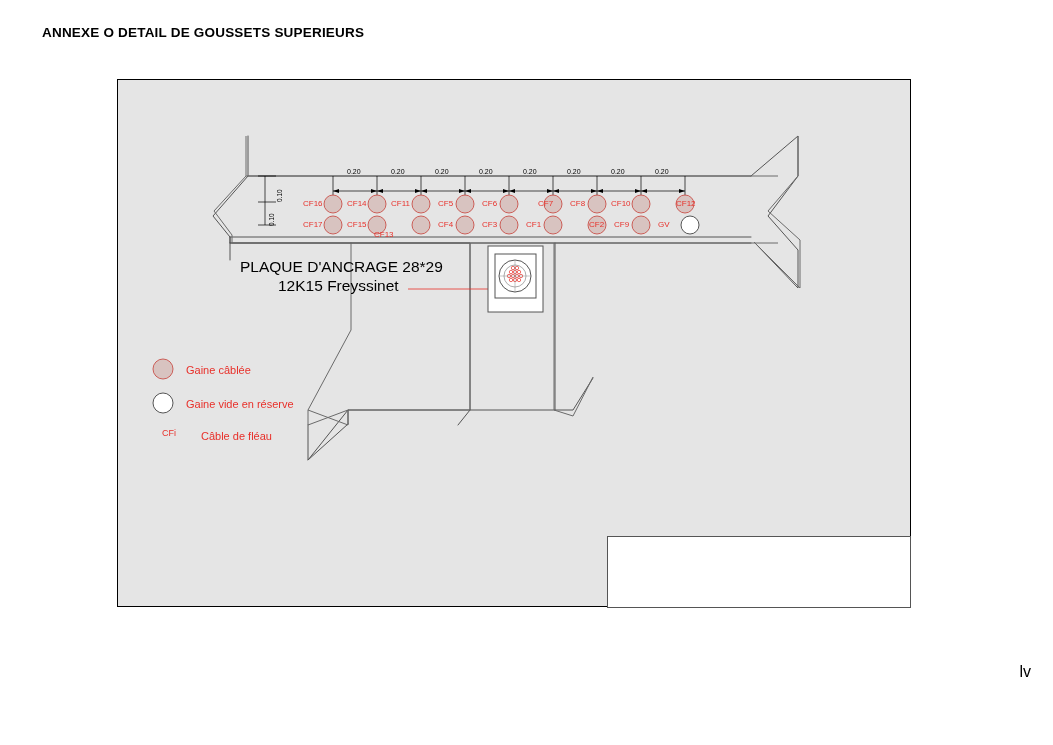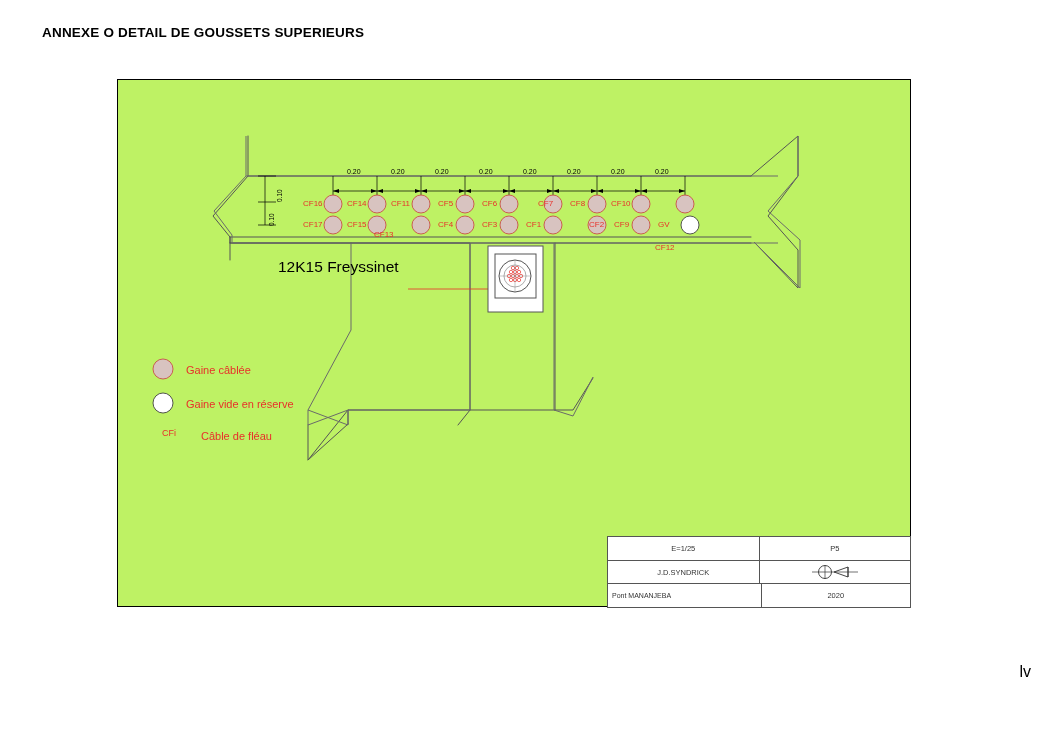--- a/index.html
+++ b/index.html
@@ -27,21 +27,21 @@
   }
 
   #drawing-frame {
     position: absolute;
     left: 117px;
     top: 79px;
     width: 794px;
     height: 528px;
     border: 1px solid #000;
     box-sizing: border-box;
-    background: #bef264;
+    background: #e5e5e5;
   }
 
   #svg-drawing {
     position: absolute;
     left: 0;
     top: 0;
   }
 
   .lbl {
     position: absolute;
@@ -305,61 +305,40 @@
   <div class="dim-v" style="left:150px; top:146px;">0.10</div>
 
   <div class="lbl" style="left:185px; top:119px;">CF16</div>
   <div class="lbl" style="left:229px; top:119px;">CF14</div>
   <div class="lbl" style="left:273px; top:119px;">CF11</div>
   <div class="lbl" style="left:320px; top:119px;">CF5</div>
   <div class="lbl" style="left:364px; top:119px;">CF6</div>
   <div class="lbl" style="left:408px; top:119px;margin-left:12px;">CF7</div>
   <div class="lbl" style="left:452px; top:119px;">CF8</div>
   <div class="lbl" style="left:493px; top:119px;">CF10</div>
-  <div class="lbl" style="left:537px; top:119px;margin-top:44px;">CF12</div>
+  <div class="lbl" style="left:558px; top:119px;">CF12</div>
 
   <div class="lbl" style="left:185px; top:140px;">CF17</div>
   <div class="lbl" style="left:229px; top:140px;">CF15</div>
   <div class="lbl" style="left:256px; top:140px;margin-top:10px;">CF13</div>
   <div class="lbl" style="left:320px; top:140px;">CF4</div>
   <div class="lbl" style="left:364px; top:140px;">CF3</div>
   <div class="lbl" style="left:408px; top:140px;">CF1</div>
   <div class="lbl" style="left:471px; top:140px;">CF2</div>
   <div class="lbl" style="left:496px; top:140px;">CF9</div>
   <div class="lbl" style="left:540px; top:140px;">GV</div>
 
   <div id="anchor-text" style="left:122px; top:177px;">
+    <span>PLAQUE D'ANCRAGE 28*29</span>
     <span class="l2">12K15 Freyssinet</span>
   </div>
 
   <div class="legend-text" style="left:68px; top:284px;">Gaine câblée</div>
   <div class="legend-text" style="left:68px; top:318px;">Gaine vide en réserve</div>
   <div class="legend-cfi" style="left:44px; top:348px;">CFi</div>
   <div class="legend-text" style="left:68px; top:350px;margin-left:15px;">Câble de fléau</div>
 
   <div id="title-block" style="left:489px; top:456px; position:absolute;">
-    <div id="tb-right">
-      <div class="tb-row">
-        <div class="tb-cell left-col">E=1/25</div>
-        <div class="tb-cell">P5</div>
-      </div>
-      <div class="tb-row">
-        <div class="tb-cell left-col">J.D.SYNDRICK</div>
-        <div class="tb-cell" id="proj-symbol">
-          <svg width="46" height="16" viewBox="0 0 46 16">
-            <line x1="0" y1="8" x2="46" y2="8" stroke="#333" stroke-width="0.7"></line>
-            <circle cx="13" cy="8" r="6.5" fill="none" stroke="#333" stroke-width="0.9"></circle>
-            <line x1="13" y1="1" x2="13" y2="15" stroke="#333" stroke-width="0.7"></line>
-            <polygon points="22,8 36,3 36,13" fill="none" stroke="#333" stroke-width="0.9"></polygon>
-            <line x1="36" y1="3" x2="36" y2="13" stroke="#333" stroke-width="0.9"></line>
-          </svg>
-        </div>
-      </div>
-      <div class="tb-row">
-        <div class="tb-cell left-col name">Pont MANANJEBA</div>
-        <div class="tb-cell">2020</div>
-      </div>
-    </div>
   </div>
 
 </div>
 
 <div id="footer-mark">lv</div>
 
 </body></html>

